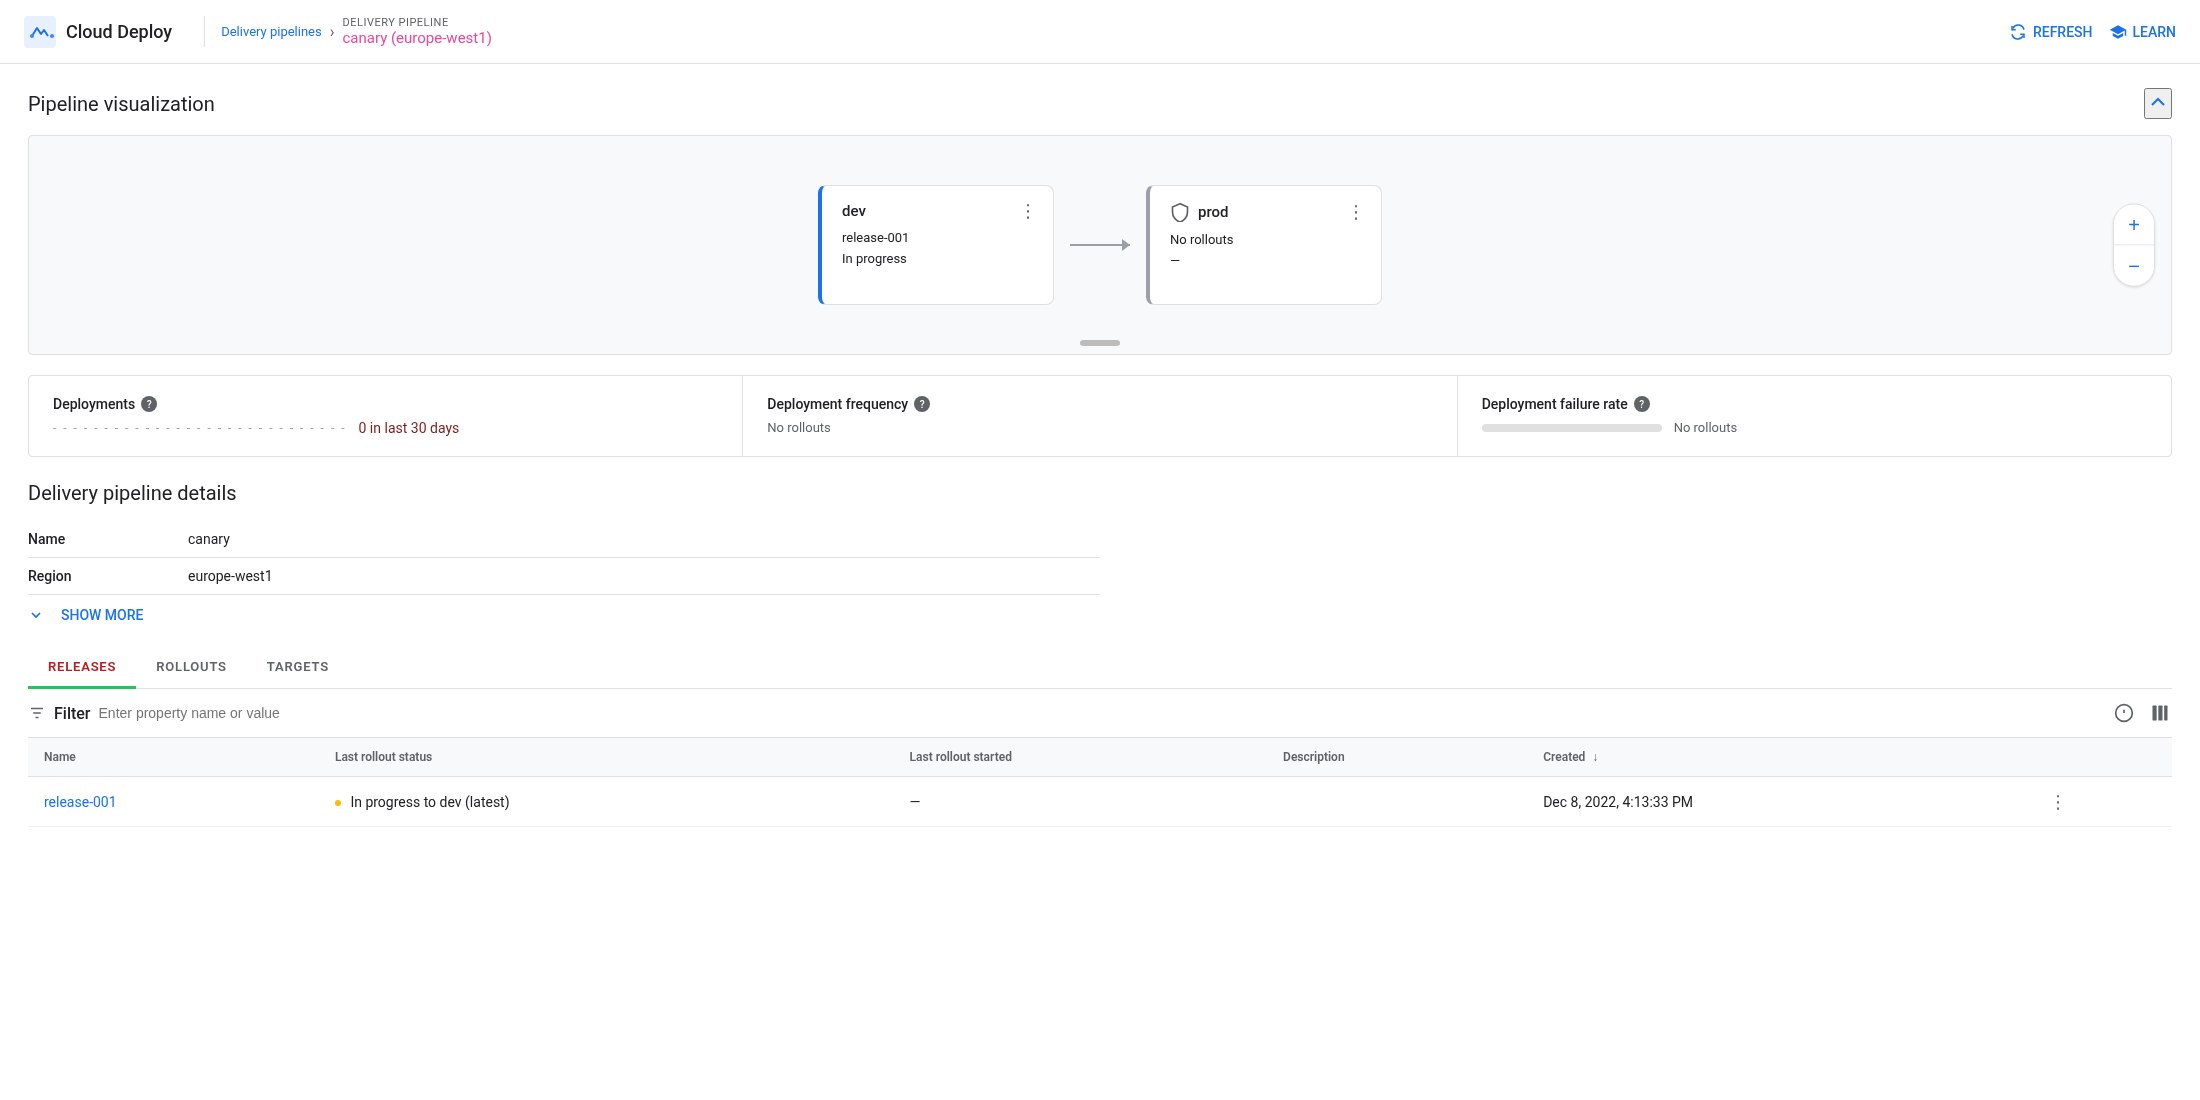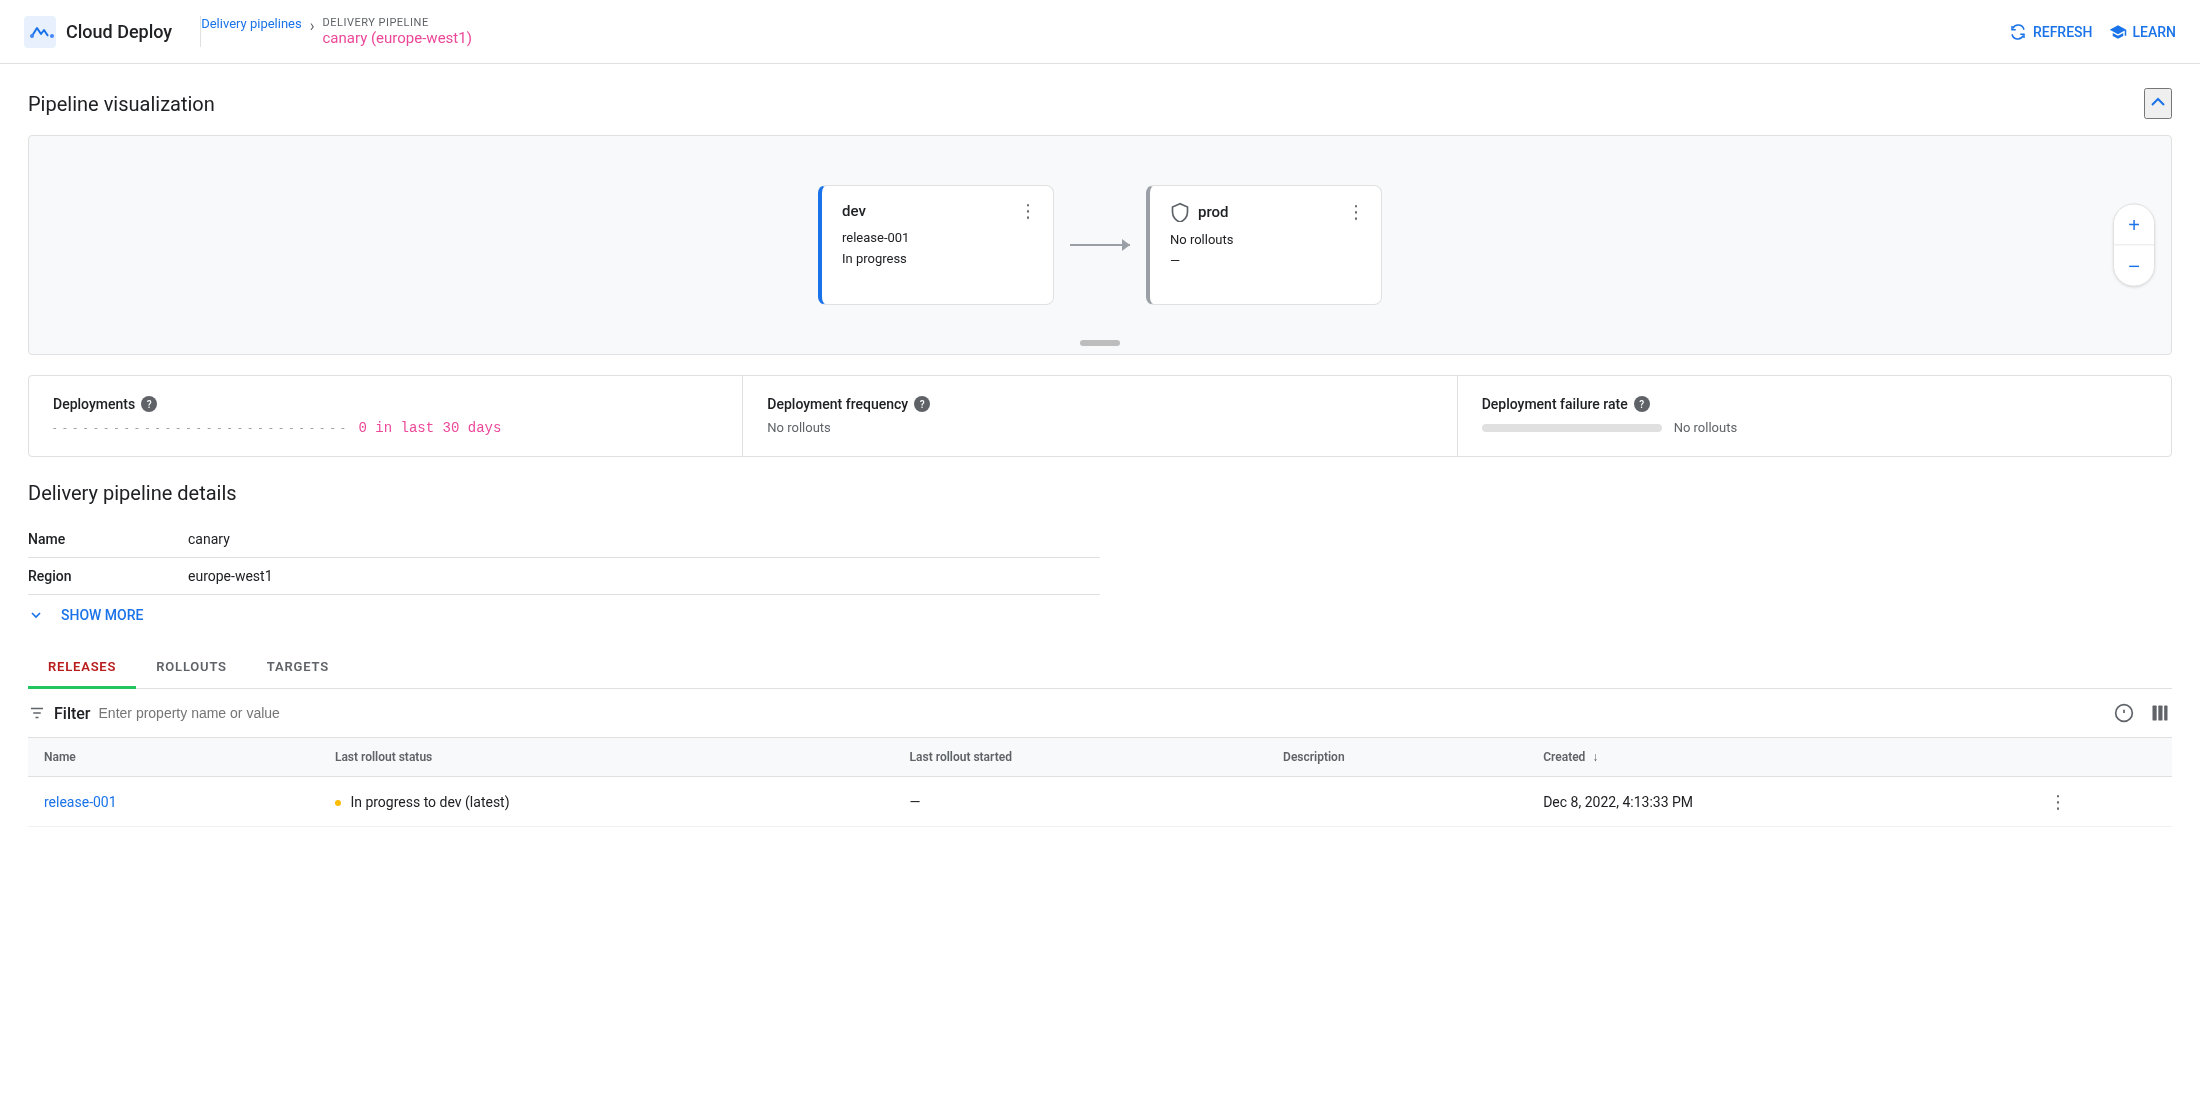--- a/index.html
+++ b/index.html
@@ -4,24 +4,24 @@
   <style>
     * { box-sizing: border-box; margin: 0; padding: 0; }
     body { font-family: 'Google Sans', Roboto, Arial, sans-serif; background: #fff; color: #202124; font-size: 14px; }
 
     
     .top-bar {
       display: flex; align-items: center; justify-content: space-between;
       padding: 0 24px; height: 64px; border-bottom: 1px solid #e0e0e0;
       background: #fff;
     }
-    .top-bar-left { display: flex; align-items: center; gap: 28px; }
+    .top-bar-left { display: flex; align-items: center; gap: 12px; }
     .logo { display: flex; align-items: center; gap: 10px; font-size: 18px; font-weight: 500; color: #202124; }
     .logo-icon { width: 32px; height: 32px; }
-    .breadcrumb { display: flex; gap: 8px; font-size: 13px; color: #5f6368; border-left: 1px solid #e0e0e0; margin-left: 0; }
+    .breadcrumb { display: flex; align-items: center; gap: 8px; font-size: 13px; color: #5f6368; border-left: 1px solid #e0e0e0; padding-left: 16px; margin-left: 20px; }
     .breadcrumb-link { color: #1a73e8; cursor: pointer; }
     .breadcrumb-arrow { color: #5f6368; font-size: 16px; }
     .breadcrumb-title { font-size: 11px; color: #5f6368; text-transform: uppercase; letter-spacing: 0.5px; }
     .breadcrumb-subtitle { font-size: 15px; color: #ec4899; font-weight: 400; }
     .top-bar-right { display: flex; align-items: center; gap: 16px; }
     .top-btn { display: flex; align-items: center; gap: 6px; color: #1a73e8; font-size: 14px; font-weight: 500; cursor: pointer; text-decoration: none; }
     .top-btn svg { width: 18px; height: 18px; }
 
     
     .main { padding: 24px 28px; }
@@ -80,21 +80,21 @@
     
     .stats-bar {
       display: flex; border: 1px solid #e0e0e0; border-radius: 4px; margin: 20px 0;
     }
     .stat-item { flex: 1; padding: 20px 24px; border-right: 1px solid #e0e0e0; }
     .stat-item:last-child { border-right: none; }
     .stat-label { display: flex; align-items: center; gap: 6px; font-size: 14px; font-weight: 500; color: #202124; margin-bottom: 8px; }
     .stat-help { width: 16px; height: 16px; border-radius: 50%; background: #5f6368; color: #fff; font-size: 10px; display: inline-flex; align-items: center; justify-content: center; cursor: pointer; }
     .stat-value { font-size: 13px; color: #5f6368; }
     .stat-dashes { letter-spacing: 2px; color: #9aa0a6; font-size: 12px; }
-    .stat-count { color: #ec4899; font-family: Liberation Mono, monospace; }
+    .stat-count { color: #7f1d1d; }
     .stat-bar-container { display: flex; align-items: center; gap: 12px; }
     .stat-bar { height: 8px; border-radius: 4px; background: #e0e0e0; width: 180px; }
 
     
     .details-title { font-size: 20px; font-weight: 400; margin: 24px 0 16px; }
     .details-table { width: 50%; border-collapse: collapse; }
     .details-table tr { border-bottom: 1px solid #e0e0e0; }
     .details-table td { padding: 10px 0; font-size: 14px; }
     .details-table td:first-child { color: #202124; font-weight: 500; width: 160px; }
     .details-table td:last-child { color: #202124; }

